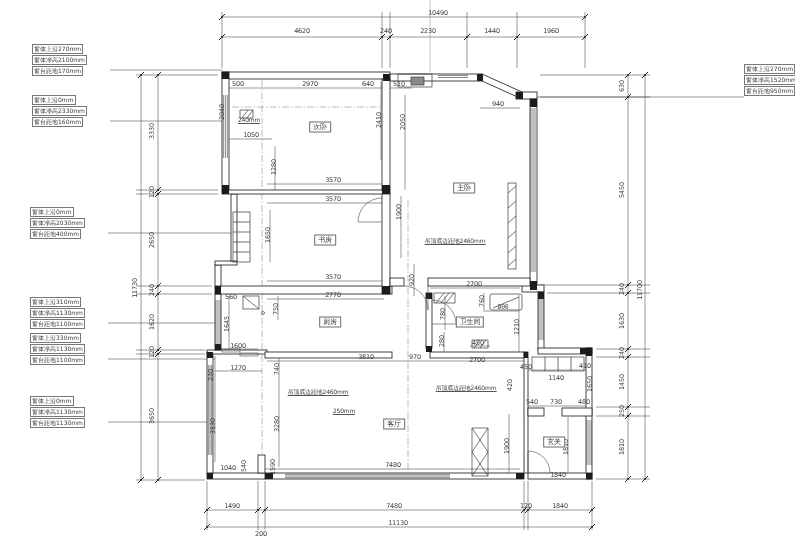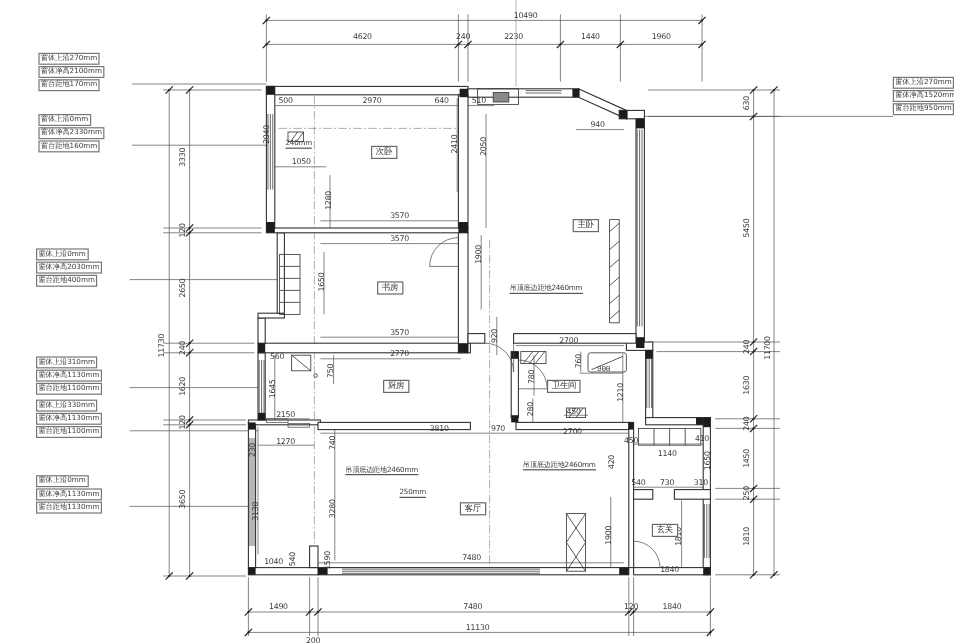--- a/index.html
+++ b/index.html
@@ -397,46 +397,46 @@
     <div class="lbl " style="left: 333px; top: 295px;">2770</div>
     <div class="lbl " style="left: 231px; top: 297px;">560</div>
     <div class="lbl  v" style="left: 276px; top: 309px;">750</div>
     <div class="lbl  v" style="left: 443px; top: 314px;">780</div>
     <div class="lbl  v" style="left: 482px; top: 301px;">760</div>
     <div class="lbl " style="left: 503px; top: 308px; font-family: Liberation Mono, monospace;">900</div>
     <div class="lbl  v" style="left: 517px; top: 327px;">1210</div>
     <div class="lbl  v" style="left: 442px; top: 341px;">280</div>
     <div class="lbl " style="left: 478px; top: 343px;">450</div>
     <div class="lbl  v" style="left: 227px; top: 324px;">1645</div>
-    <div class="lbl " style="left: 238px; top: 346px;">2150</div>
+    <div class="lbl " style="left: 238px; top: 346px;">1600</div>
     <div class="lbl " style="left: 238px; top: 368px;">1270</div>
     <div class="lbl  v" style="left: 277px; top: 369px;">740</div>
     <div class="lbl  v" style="left: 211px; top: 375px;">230</div>
     <div class="lbl " style="left: 330px; top: 357px; margin-left: 36px;">3810</div>
     <div class="lbl " style="left: 415px; top: 357px;">970</div>
     <div class="lbl " style="left: 477px; top: 360px;">2700</div>
     <div class="lbl  v" style="left: 213px; top: 426px;">3130</div>
     <div class="lbl  v" style="left: 277px; top: 424px;">3280</div>
     <div class="lbl " style="left: 228px; top: 468px;">1040</div>
     <div class="lbl  v" style="left: 244px; top: 466px;">540</div>
     <div class="lbl  v" style="left: 273px; top: 467px;">1590</div>
     <div class="lbl " style="left: 393px; top: 465px;">7480</div>
     <div class="lbl " style="left: 526px; top: 367px;">450</div>
     <div class="lbl " style="left: 556px; top: 378px;">1140</div>
     <div class="lbl " style="left: 585px; top: 366px;">410</div>
     <div class="lbl  v" style="left: 510px; top: 385px;">420</div>
     <div class="lbl " style="left: 532px; top: 402px;">540</div>
     <div class="lbl " style="left: 556px; top: 402px;">730</div>
-    <div class="lbl " style="left: 584px; top: 402px;">310</div>
+    <div class="lbl " style="left: 584px; top: 402px;">480</div>
     <div class="lbl  v" style="left: 590px; top: 384px;">1650</div>
     <div class="lbl  v" style="left: 507px; top: 446px;">1900</div>
     <div class="lbl  v" style="left: 566px; top: 447px;">1810</div>
     <div class="lbl " style="left: 558px; top: 475px;">1840</div>
     <div class="lbl room" style="left: 320px; top: 127px;">次卧</div>
-    <div class="lbl room" style="left: 488px; top: 188px;">主卧</div>
+    <div class="lbl room" style="left: 464px; top: 188px;">主卧</div>
     <div class="lbl room" style="left: 325px; top: 240px;">书房</div>
     <div class="lbl room" style="left: 330px; top: 322px;">厨房</div>
     <div class="lbl room" style="left: 470px; top: 322px;">卫生间</div>
     <div class="lbl room" style="left: 394px; top: 424px;">客厅</div>
     <div class="lbl room" style="left: 554px; top: 442px;">玄关</div>
     <div class="lbl note" style="left: 455px; top: 245px;">吊顶底边距地2460mm</div>
     <div class="lbl note" style="left: 318px; top: 396px;">吊顶底边距地2460mm</div>
     <div class="lbl note" style="left: 466px; top: 392px;">吊顶底边距地2460mm</div>
     <div class="lbl note" style="left: 344px; top: 415px;">250mm</div>
     <div class="lbl note" style="left: 249px; top: 124px;">240mm</div>

